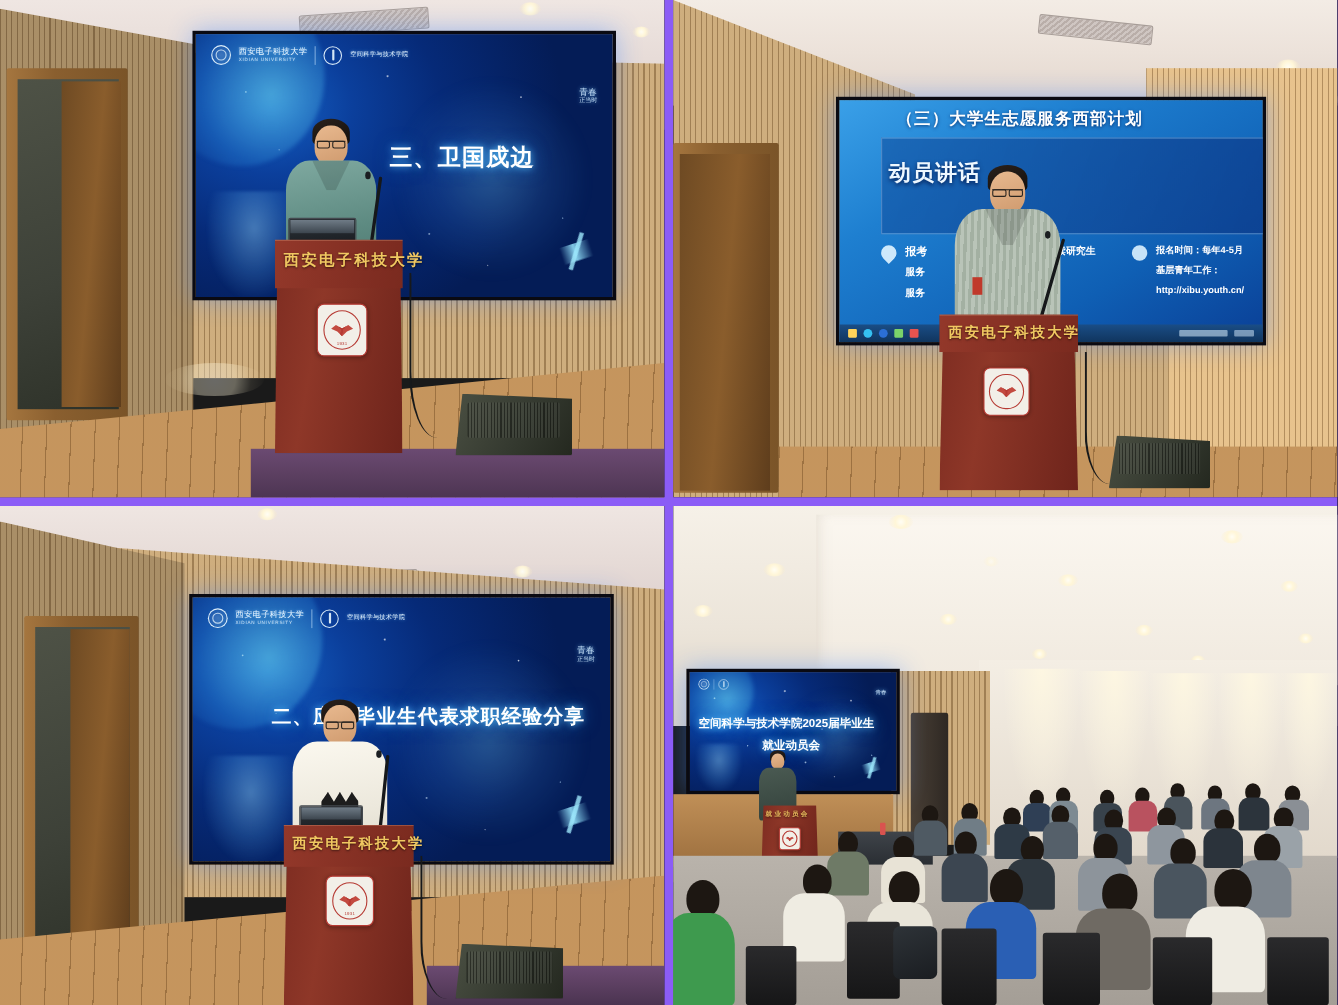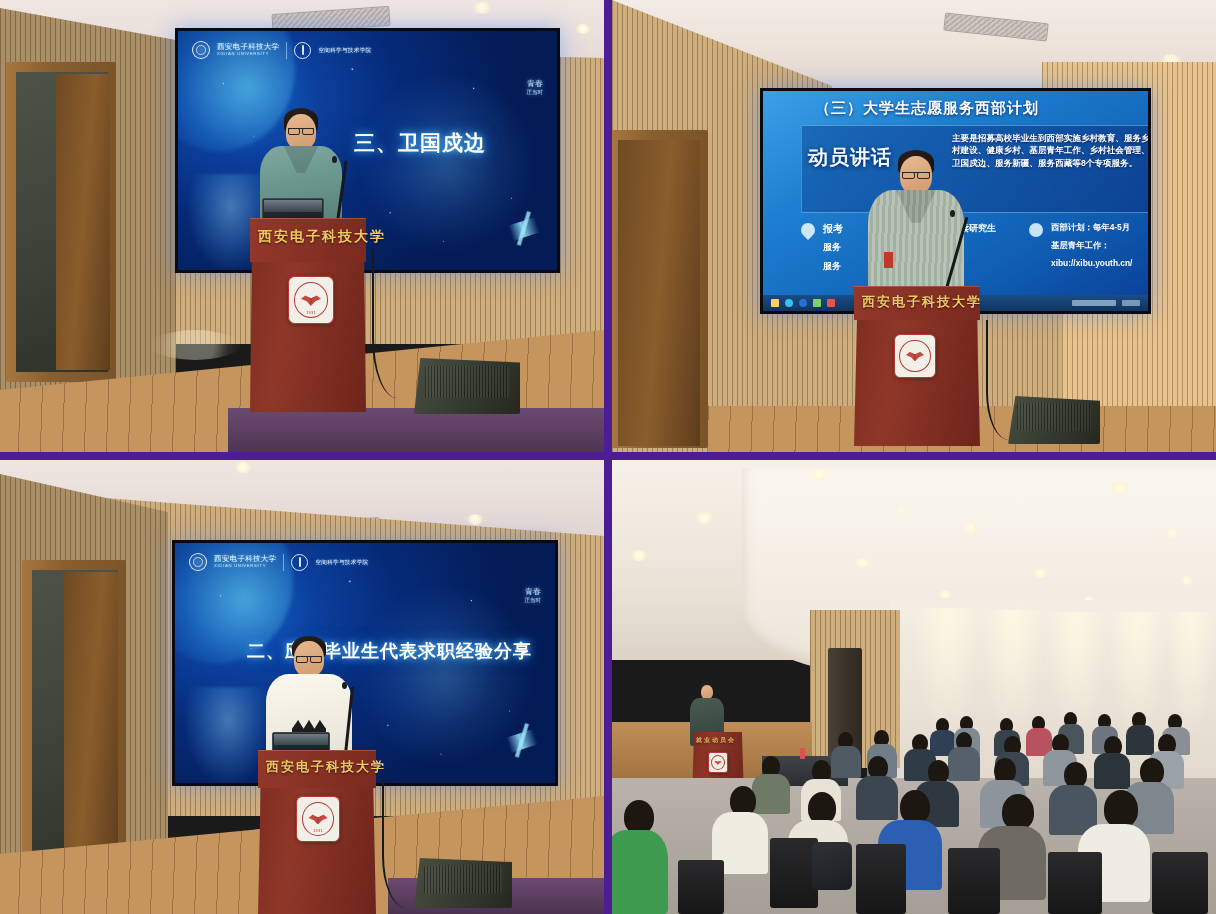--- a/index.html
+++ b/index.html
@@ -5,21 +5,21 @@
 <style>
   * { box-sizing: border-box; }
   html, body {
     margin: 0; padding: 0;
     background: #000;
     font-family: "Liberation Sans", sans-serif;
   }
   #collage {
     position: relative;
     width: 1216px; height: 914px;
-    background: #4c1d95;
+    background: #8b5cf6;
     overflow: hidden;
   }
   .panel {
     position: absolute;
     overflow: hidden;
     background: #1a1a1a;
   }
   #panel-tl { left: 0;   top: 0;   width: 604px; height: 452px; }
   #panel-tr { left: 612px; top: 0; width: 604px; height: 452px; }
   #panel-bl { left: 0;   top: 460px; width: 604px; height: 454px; }
@@ -158,21 +158,21 @@
     position:relative; flex:none;
     display:flex; align-items:center; justify-content:center;
   }
   .school-mark::after {
     content:""; width:2px; height:10px; background:rgba(235,248,255,0.9);
     border-radius:1px;
   }
 
   .corner-mark {
     position:absolute; color:#cfe9ff; font-size:8px; line-height:1.2;
-    text-align:right; text-shadow:0 0 4px rgba(120,200,255,0.9); opacity:0.92;
+    text-align:left; text-shadow:0 0 4px rgba(120,200,255,0.9); opacity:0.92;
   }
   .corner-mark span { display:block; font-size:5.5px; }
 
   .slide-title {
     position:absolute;
     color:#ffffff; font-weight:700; white-space:nowrap;
     text-shadow: 0 0 7px rgba(90,200,255,0.95), 0 0 16px rgba(40,140,255,0.6);
     letter-spacing:1px;
   }
 
@@ -408,33 +408,32 @@
       <div class="doorframe" style="left:0;top:130px;width:96px;height:318px;"></div>
       <div class="door-panel" style="left:6px;top:140px;width:82px;height:306px;"></div>
 
       <div class="floor" style="left:96px;top:406px;width:508px;height:46px;"></div>
 
       <div class="screen" style="left:148px;top:88px;width:391px;height:226px;background:linear-gradient(150deg,#3aa0e8 0%,#1e7fd0 30%,#0f5fb4 70%,#0a3f96 100%);">
         <div class="slide-title" style="left:52px;top:8px;font-size:15px;color:#ffffff;text-shadow:0 1px 3px rgba(0,30,90,0.8);">（三）大学生志愿服务西部计划</div>
 
         <div style="position:absolute;left:38px;top:34px;width:358px;height:88px;background:linear-gradient(110deg,rgba(20,90,170,0.72),rgba(12,60,140,0.78));border:1px solid rgba(160,215,255,0.45);">
           <div style="position:absolute;left:6px;top:18px;font-size:20px;color:#eef8ff;font-family:'Liberation Serif',serif;font-weight:700;text-shadow:0 1px 4px rgba(0,20,70,0.9);letter-spacing:1px;">动员讲话</div>
-          <div style="position:absolute;left:150px;top:6px;width:200px;font-size:8.6px;line-height:1.45;color:#ffffff;font-weight:700;text-shadow:0 1px 2px rgba(0,25,80,0.85);">主要是招募高校毕业生到西部实施乡村教育、服务乡村建设、健康乡村、基层青年工作、乡村社会管理、卫国戍边、服务新疆、服务西藏等8个专项服务。</div>
         </div>
 
         <div style="position:absolute;left:38px;top:130px;width:360px;height:62px;">
           <div style="position:absolute;left:0;top:2px;width:14px;height:14px;border-radius:50% 50% 50% 0;transform:rotate(-45deg);background:rgba(220,242,255,0.92);"></div>
           <div style="position:absolute;left:22px;top:1px;font-size:10px;color:#fff;font-weight:700;">报考</div>
           <div style="position:absolute;left:22px;top:20px;font-size:9px;color:#fff;font-weight:700;">服务</div>
           <div style="position:absolute;left:22px;top:39px;font-size:9px;color:#fff;font-weight:700;">服务</div>
           <div style="position:absolute;left:150px;top:1px;font-size:9px;color:#fff;font-weight:700;">在读研究生</div>
           <div style="position:absolute;left:228px;top:2px;width:14px;height:14px;border-radius:50%;background:rgba(220,242,255,0.9);"></div>
-          <div style="position:absolute;left:250px;top:1px;font-size:8.4px;color:#fff;font-weight:700;">西部计划：每年4-5月</div>
+          <div style="position:absolute;left:250px;top:1px;font-size:8.4px;color:#fff;font-weight:700;">报名时间：每年4-5月</div>
           <div style="position:absolute;left:250px;top:19px;font-size:8.4px;color:#fff;font-weight:700;">基层青年工作：</div>
-          <div style="position:absolute;left:250px;top:37px;font-size:8.4px;color:#ffffff;font-weight:700;">xibu://xibu.youth.cn/</div>
+          <div style="position:absolute;left:250px;top:37px;font-size:8.4px;color:#ffffff;font-weight:700;">http://xibu.youth.cn/</div>
         </div>
 
         <div style="position:absolute;left:0;bottom:0;width:100%;height:16px;background:linear-gradient(180deg,#1a4d86,#10355e);display:flex;align-items:center;gap:6px;padding:0 8px;">
           <span style="width:8px;height:8px;background:#ffd35a;border-radius:1px;"></span>
           <span style="width:8px;height:8px;background:#35c1f1;border-radius:50%;"></span>
           <span style="width:8px;height:8px;background:#2b6fd6;border-radius:50%;"></span>
           <span style="width:8px;height:8px;background:#7bd36a;border-radius:1px;"></span>
           <span style="width:8px;height:8px;background:#e8534f;border-radius:1px;"></span>
           <span style="flex:1"></span>
           <span style="width:44px;height:6px;background:rgba(220,240,255,0.55);border-radius:1px;"></span>
@@ -566,20 +565,37 @@
       <div style="position:absolute;left:278px;top:140px;width:326px;height:180px;background:linear-gradient(180deg,#f4eee4,#e2d9cc);"></div>
       <div class="wall-glow" style="left:300px;top:148px;width:70px;height:130px;"></div>
       <div class="wall-glow" style="left:368px;top:150px;width:66px;height:128px;"></div>
       <div class="wall-glow" style="left:432px;top:152px;width:64px;height:126px;"></div>
       <div class="wall-glow" style="left:494px;top:152px;width:62px;height:124px;"></div>
       <div class="wall-glow" style="left:552px;top:152px;width:52px;height:122px;"></div>
 
       <div class="wood-wall" style="left:198px;top:150px;width:90px;height:158px;"></div>
       <div class="doorframe" style="left:216px;top:188px;width:34px;height:122px;background:linear-gradient(90deg,#4a4036,#2e2823);"></div>
 
+      <div class="screen" style="left:12px;top:148px;width:194px;height:114px;">
+        <div class="stars"></div>
+        <div class="planet"></div>
+        <div class="nebula"></div>
+        <div class="astronaut"></div>
+        <div class="satellite" style="right:8%;bottom:16%;width:16px;height:9px;"></div>
+        <div class="logo-row" style="left:8px;top:6px;transform:scale(0.55);transform-origin:left top;">
+          <div class="uni-seal"></div>
+          <div class="logo-div"></div>
+          <div class="school-mark"></div>
+        </div>
+        <div class="corner-mark" style="right:9px;top:16px;font-size:5px;">
+          <div>青春</div>
+        </div>
+        <div class="slide-title" style="left:8px;top:40px;font-size:10.5px;letter-spacing:0;">空间科学与技术学院2025届毕业生</div>
+        <div class="slide-title" style="left:66px;top:60px;font-size:10.5px;letter-spacing:0;">就业动员会</div>
+      </div>
 
       <div style="position:absolute;left:0;top:262px;width:200px;height:66px;background:linear-gradient(180deg,#c08f57,#9c6f3e);"></div>
       <div style="position:absolute;left:0;top:320px;width:176px;height:22px;background:linear-gradient(180deg,#857561,#645848);"></div>
 
       <div class="person" style="left:74px;top:222px;width:44px;height:66px;">
         <div class="p-hair" style="left:14px;top:0;width:14px;height:10px;"></div>
         <div class="p-head" style="left:15px;top:3px;width:12px;height:14px;"></div>
         <div class="p-body" style="left:4px;top:16px;width:34px;height:48px;background:linear-gradient(170deg,#4a5a52,#33413b);"></div>
       </div>
       <div class="podium" style="left:80px;top:272px;width:52px;height:66px;clip-path:polygon(4% 0,96% 0,100% 100%,0 100%);"></div>

